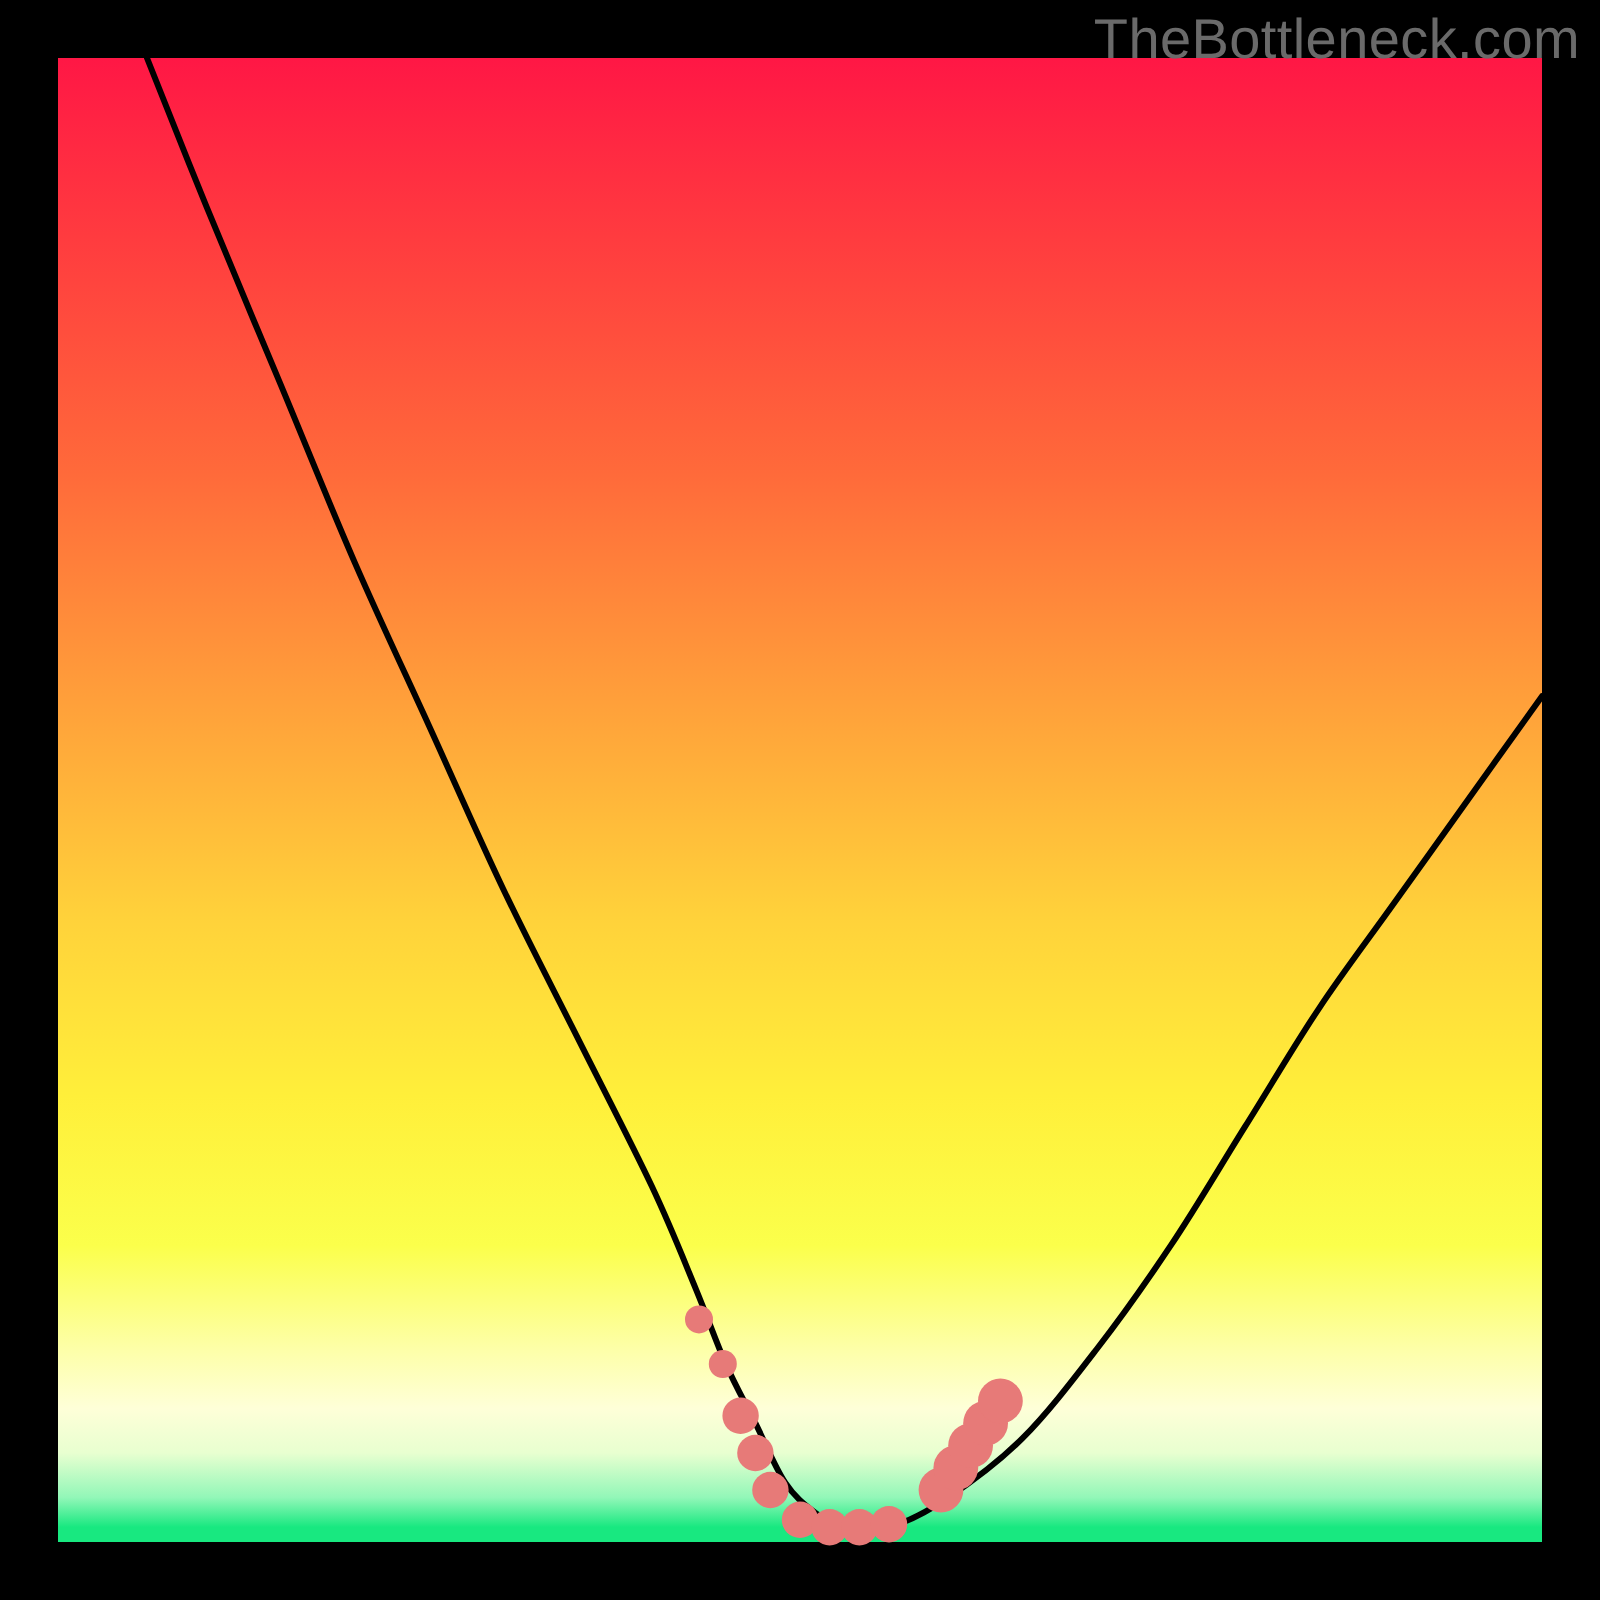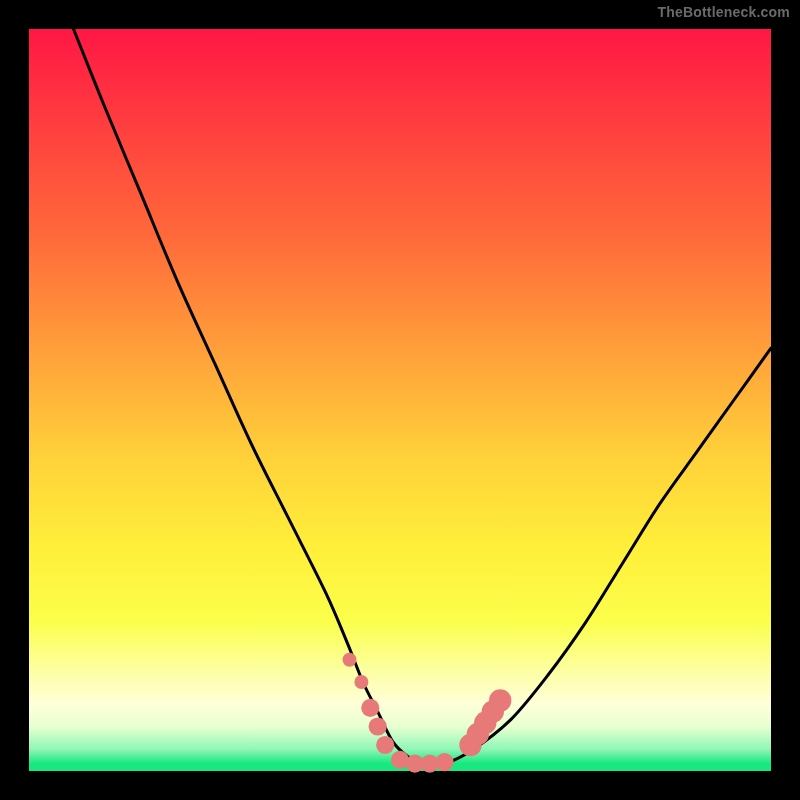--- a/index.html
+++ b/index.html
@@ -39,23 +39,23 @@
       #92f7b8 97%,
       #18e880 99%,
       #18e880 100%
     );
   }
   .watermark {
     position: absolute;
     top: 4px;
     right: 10px;
     color: #6a6a6a;
-    font-size: 14px;
+    font-size: 28px;
     letter-spacing: 0.2px;
-    font-weight: 700;
+    font-weight: 400;
     user-select: none;
     margin-left: 44px;
   }
   svg.curve {
     position: absolute;
     left: 0;
     top: 0;
     width: 742px;
     height: 742px;
     overflow: visible;

